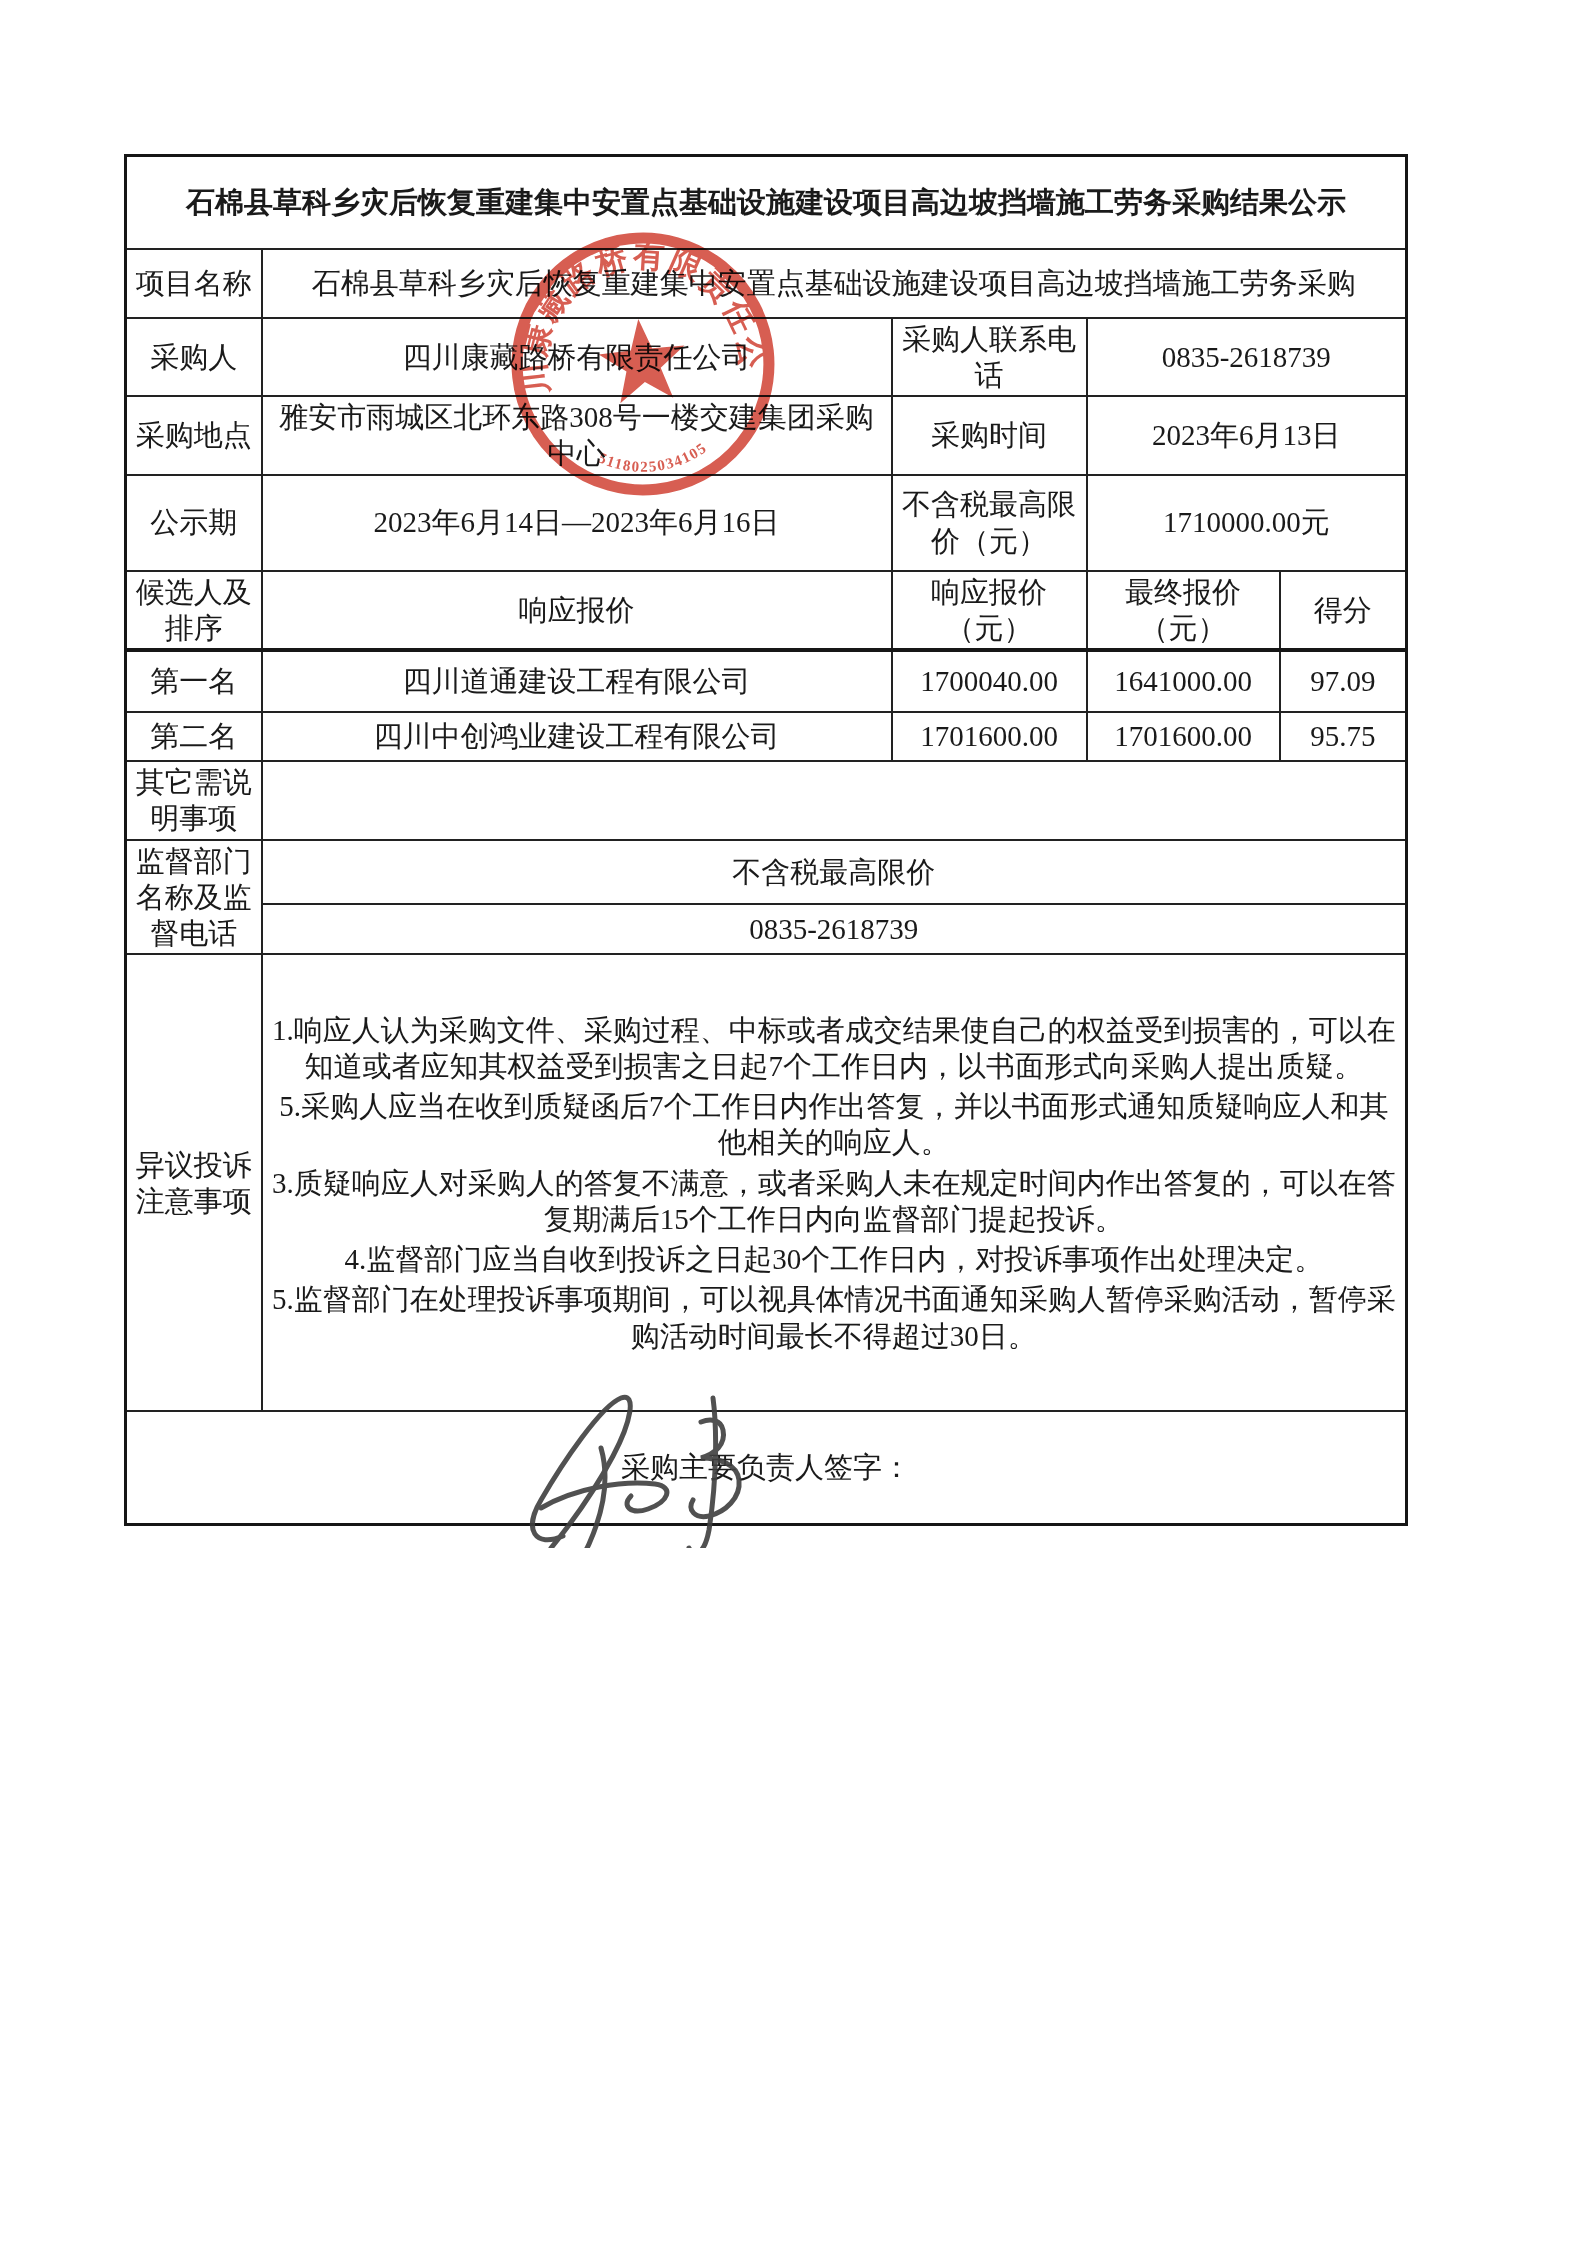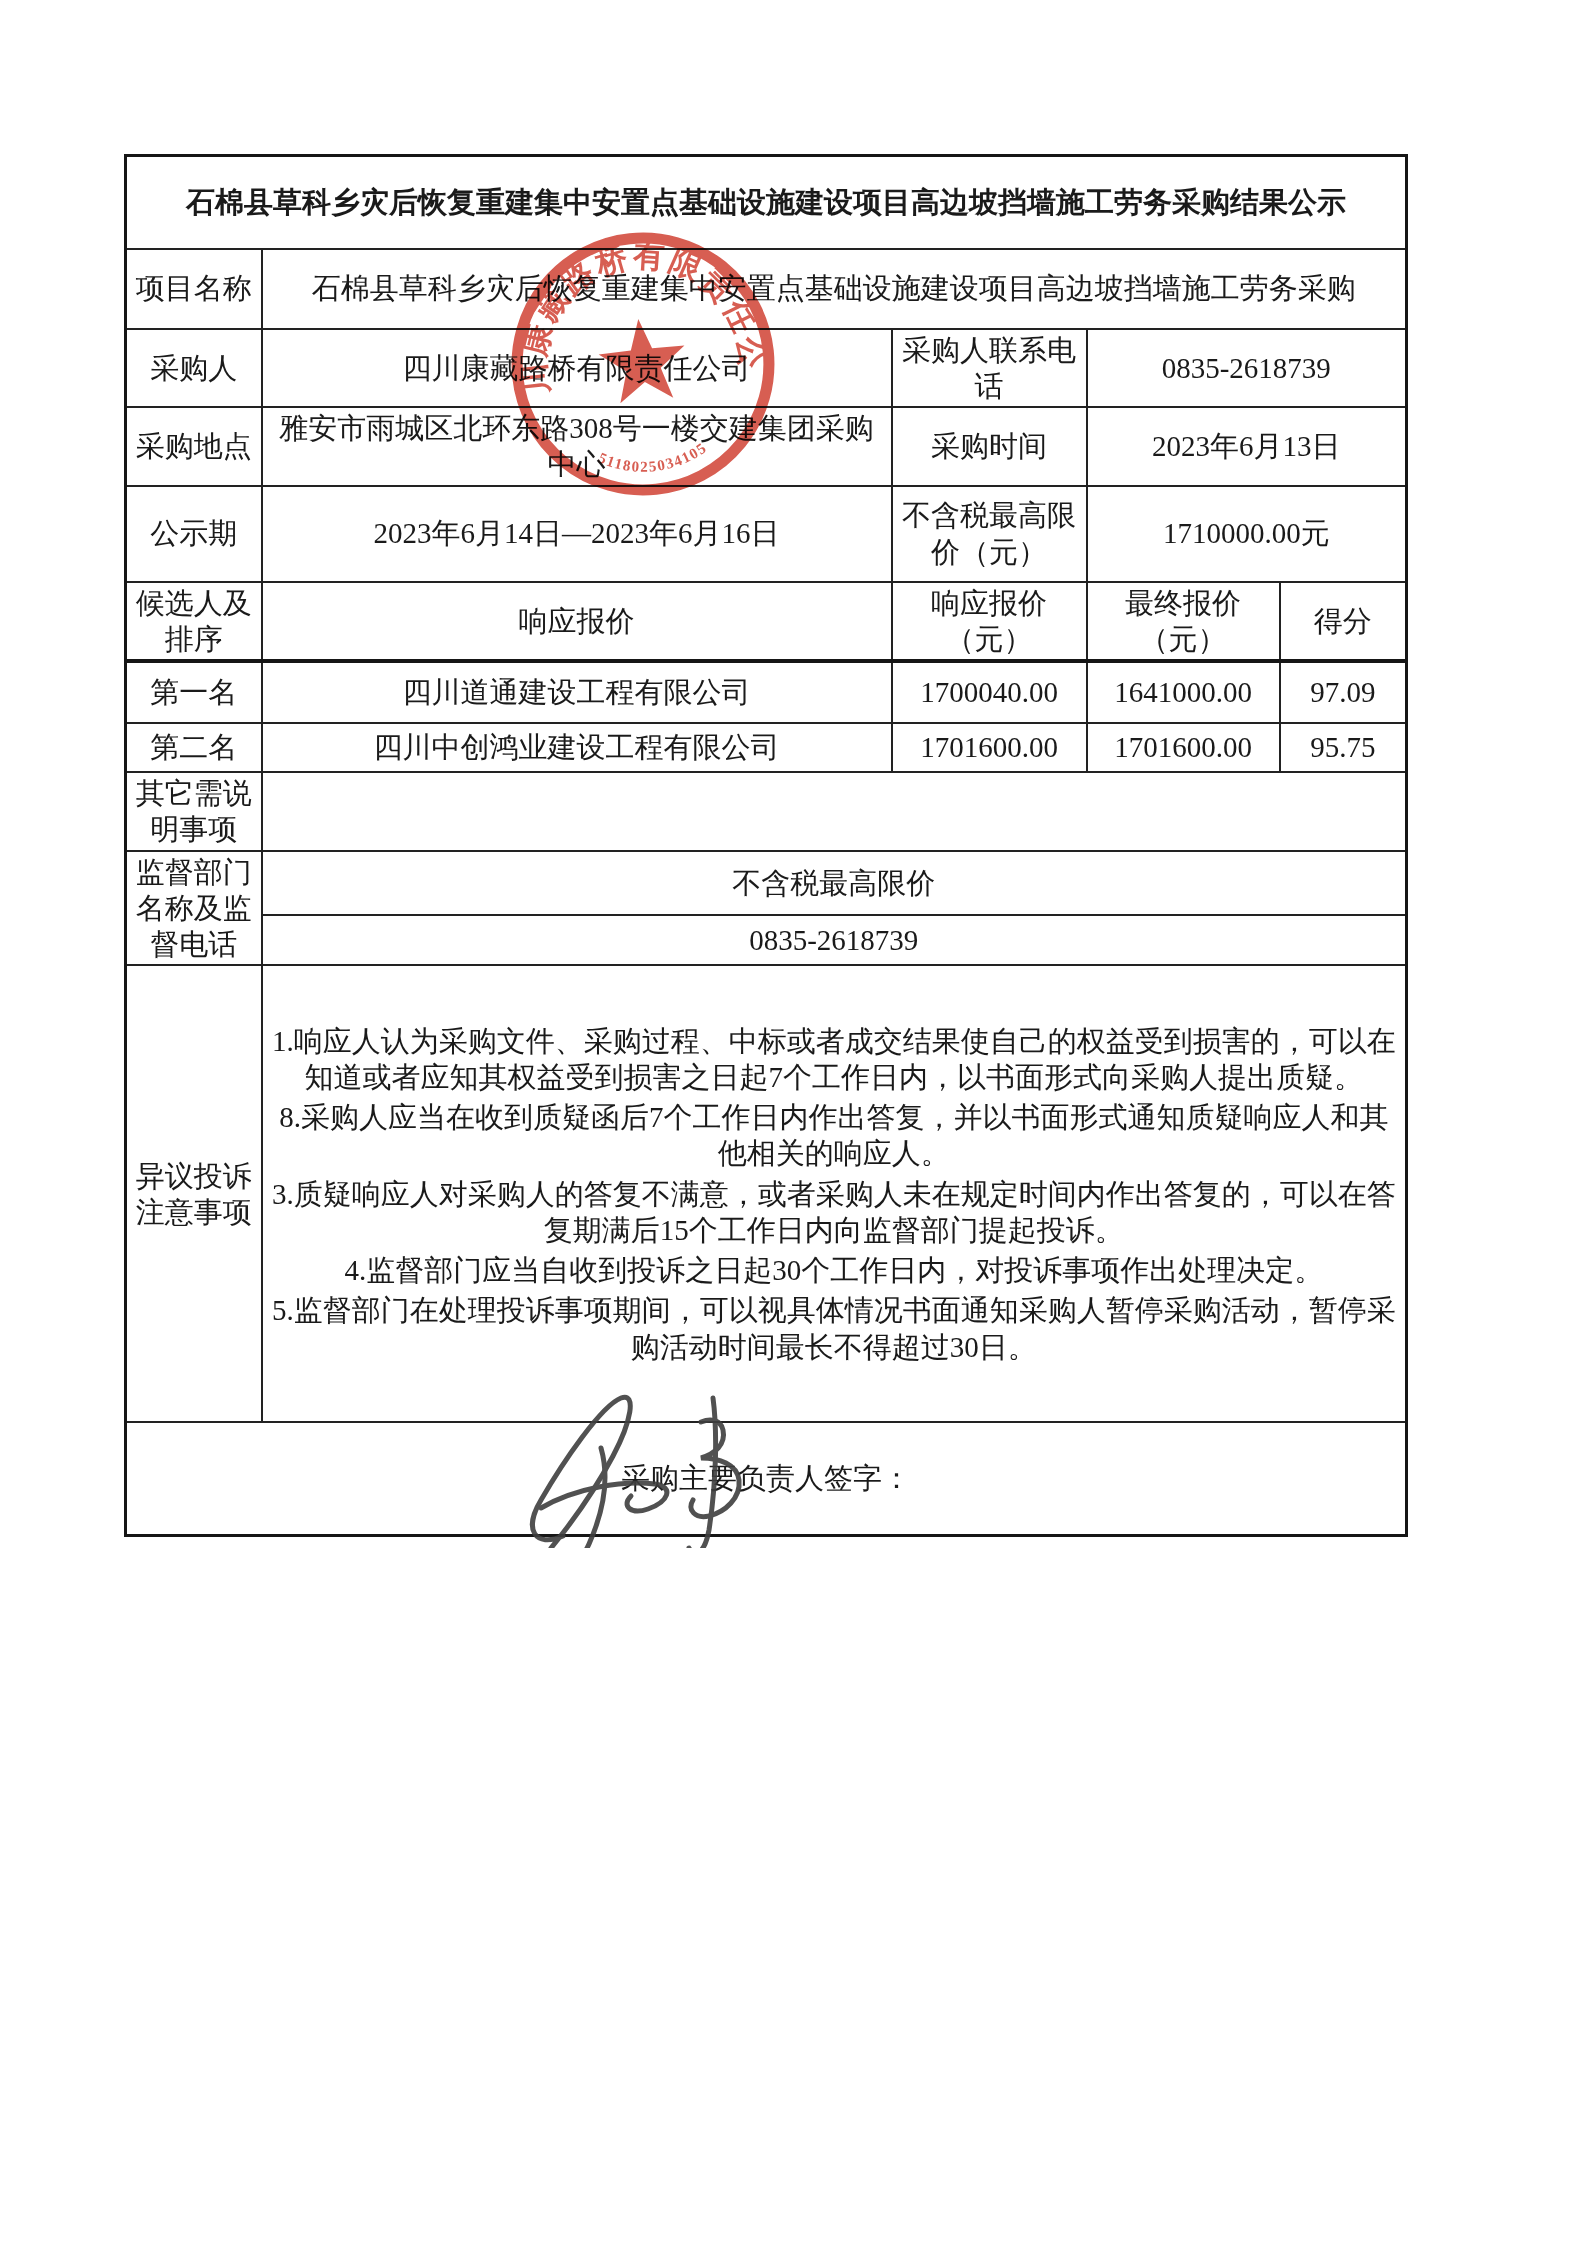--- a/index.html
+++ b/index.html
@@ -11,21 +11,21 @@
   table.doc {
     position:absolute; left:124px; top:154px; width:1281px;
     border-collapse:collapse; table-layout:fixed;
     border:3px solid #161616;
   }
   table.doc td {
     border:2px solid #222222; text-align:center; vertical-align:middle;
     font-size:29px; padding:2px 4px; overflow:hidden; line-height:1.25;
   }
   tr.h-title  { height:93px; }
-  tr.h-proj   { height:80px; }
+  tr.h-proj   { height:69px; }
   tr.h-buyer  { height:76px; }
   tr.h-loc    { height:70px; }
   tr.h-pub    { height:96px; }
   tr.h-chdr   { height:72px; }
   tr.h-cand1  { height:62px; }
   tr.h-cand2  { height:49px; }
   tr.h-other  { height:60px; }
   tr.h-supa   { height:55px; }
   tr.h-supb   { height:41px; }
   tr.h-obj    { height:457px; }
@@ -130,21 +130,21 @@
       <td colspan="4">不含税最高限价</td>
     </tr>
     <tr class="h-supb">
       <td colspan="4">0835-2618739</td>
     </tr>
 
     <tr class="h-obj">
       <td>异议投诉注意事项</td>
       <td colspan="4" class="obj-cell">
         <p>1.响应人认为采购文件、采购过程、中标或者成交结果使自己的权益受到损害的，可以在知道或者应知其权益受到损害之日起7个工作日内，以书面形式向采购人提出质疑。</p>
-        <p>8.采购人应当在收到质疑函后7个工作日内作出答复，并以书面形式通知质疑响应人和其他相关的响应人。</p>
+        <p>5.采购人应当在收到质疑函后7个工作日内作出答复，并以书面形式通知质疑响应人和其他相关的响应人。</p>
         <p>3.质疑响应人对采购人的答复不满意，或者采购人未在规定时间内作出答复的，可以在答复期满后15个工作日内向监督部门提起投诉。</p>
         <p>4.监督部门应当自收到投诉之日起30个工作日内，对投诉事项作出处理决定。</p>
         <p>5.监督部门在处理投诉事项期间，可以视具体情况书面通知采购人暂停采购活动，暂停采购活动时间最长不得超过30日。</p>
       </td>
     </tr>
 
     <tr class="h-sig">
       <td colspan="5" class="sig-cell">采购主要负责人签字：</td>
     </tr>
   </tbody>

